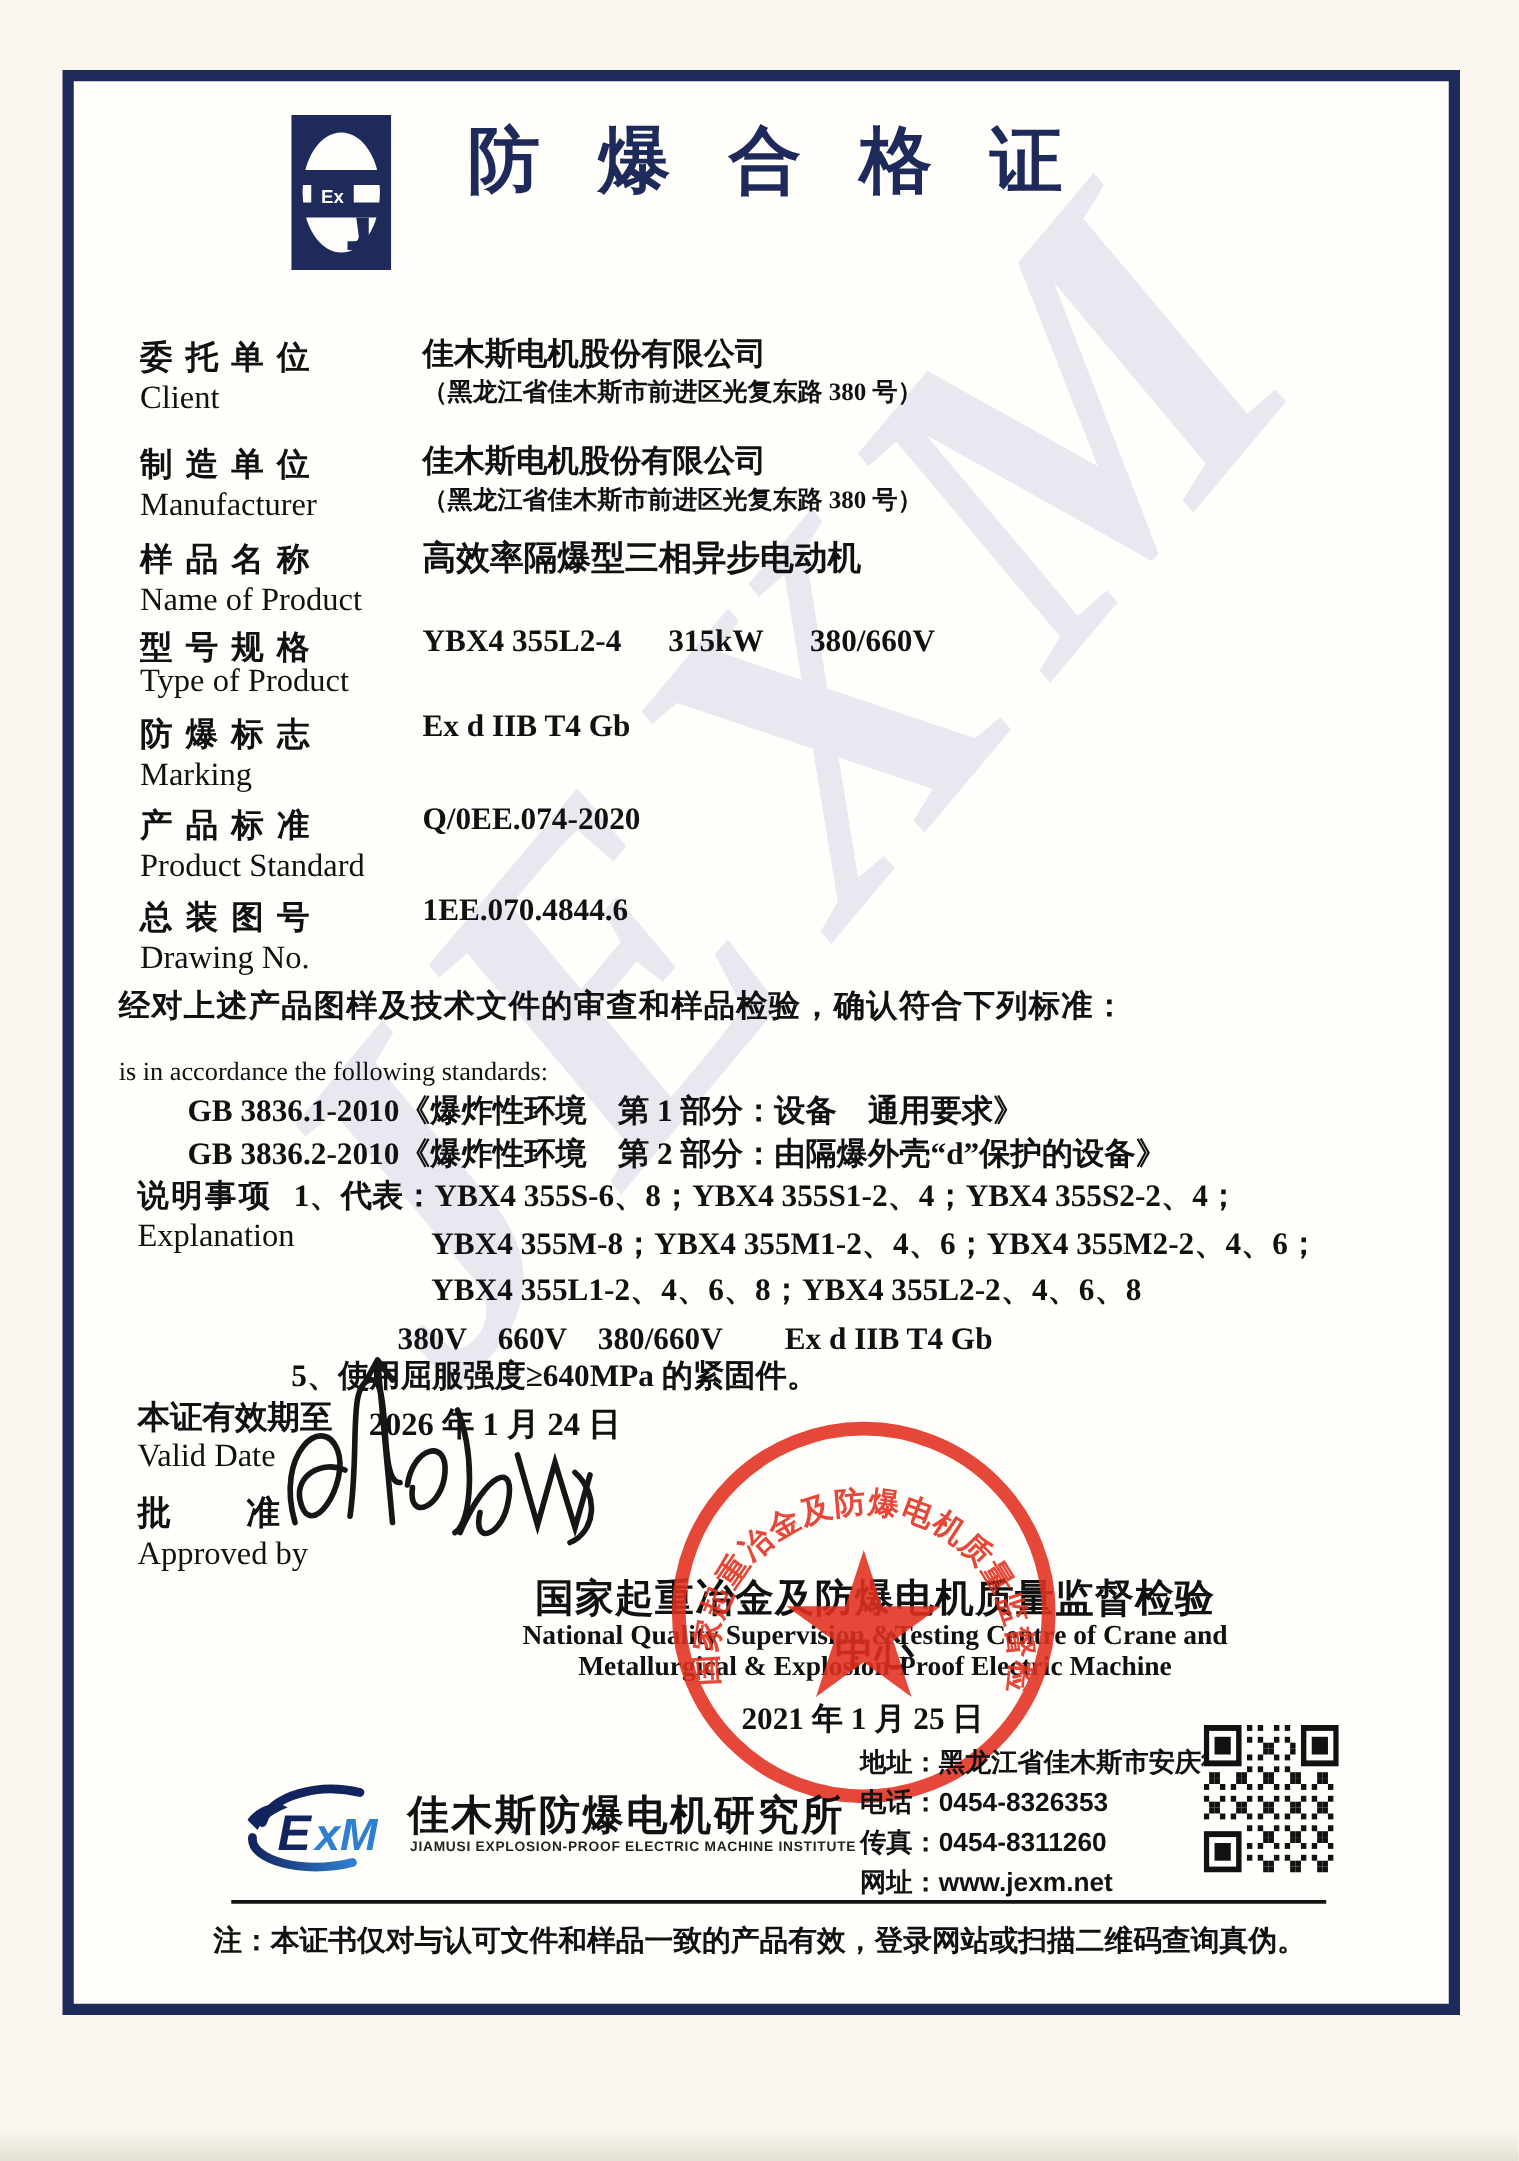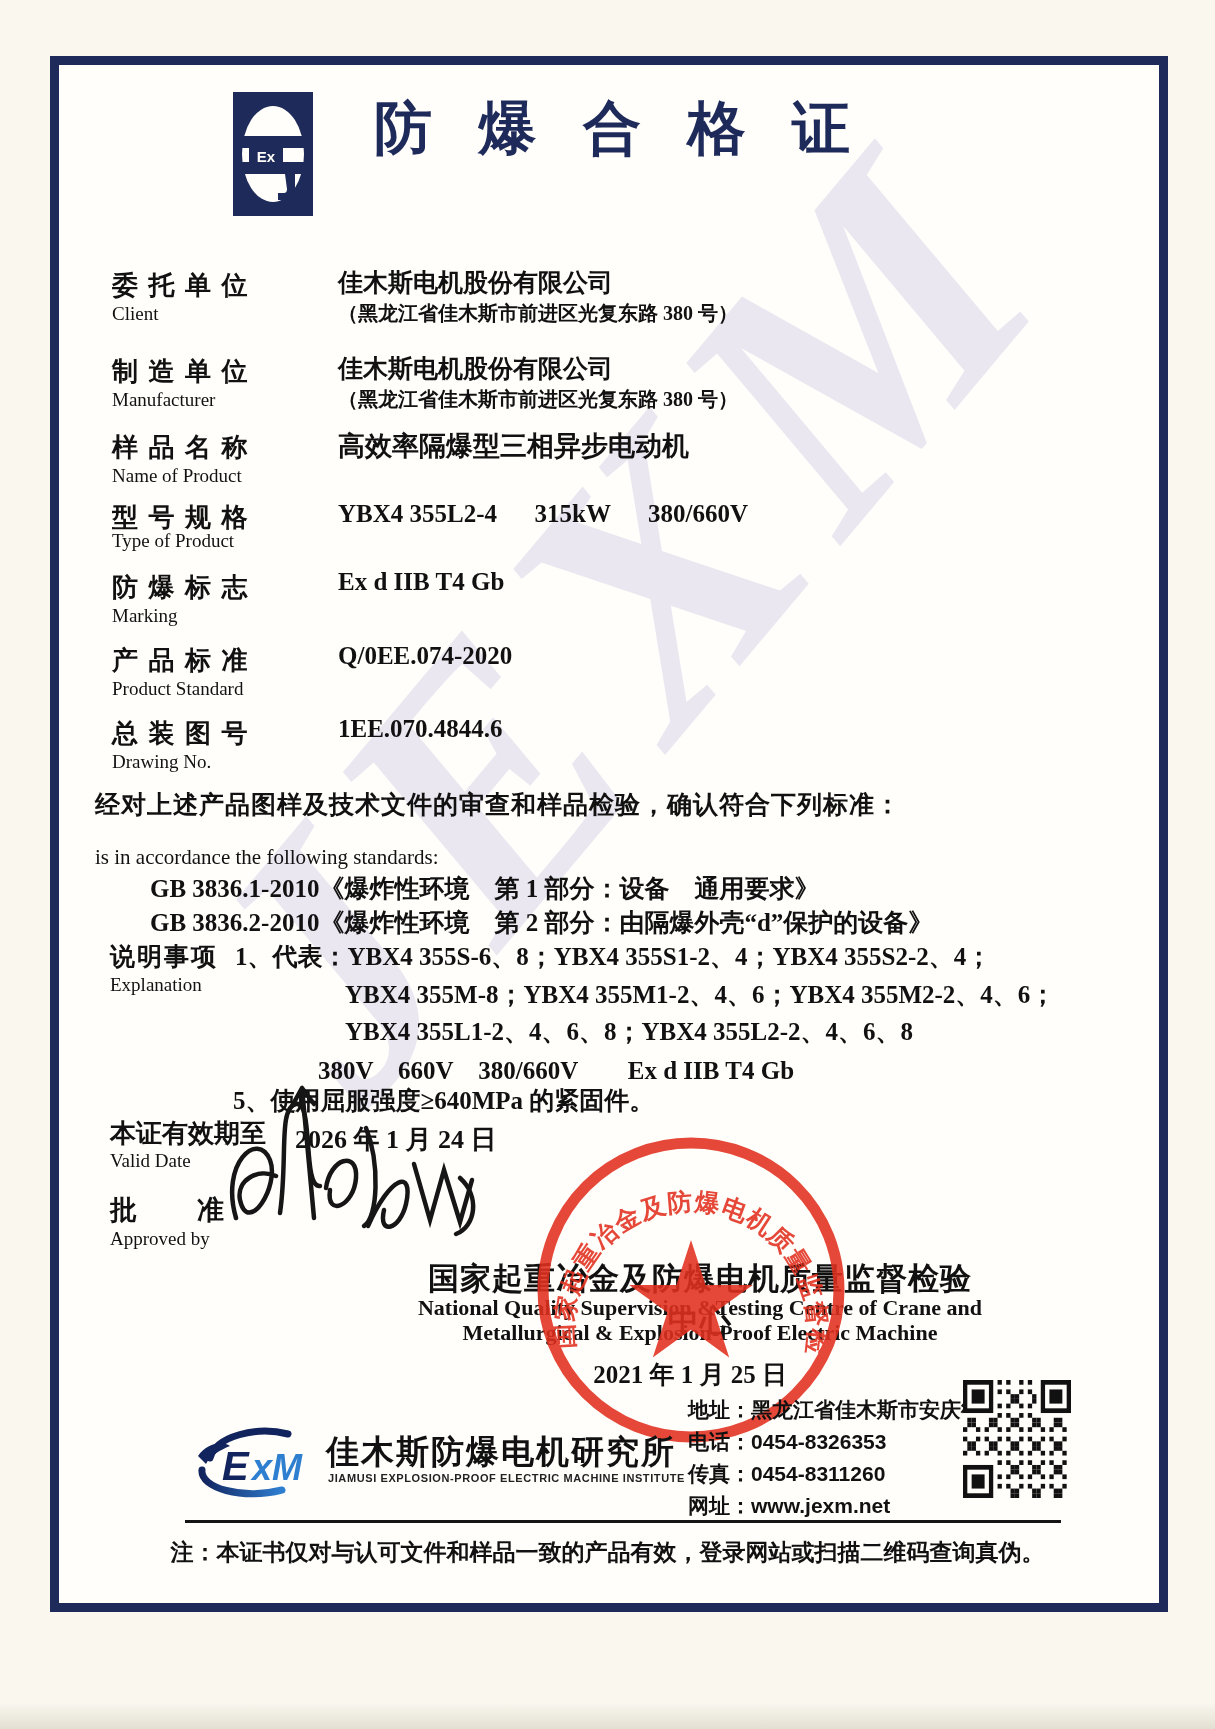--- a/index.html
+++ b/index.html
@@ -9,21 +9,21 @@
          border:9px solid #1e2a5a;background:#fffefa;}
   .abs{position:absolute;z-index:2;}
   .watermark{position:absolute;z-index:1;left:40px;top:330px;width:1300px;
              transform:rotate(-50deg);transform-origin:50% 50%;
              font-weight:bold;font-style:italic;font-size:360px;letter-spacing:28px;
              color:rgba(184,178,222,0.30);white-space:nowrap;pointer-events:none;}
   .title-cn{font-weight:bold;font-size:58px;letter-spacing:16px;color:#1e2a5a;text-align:center;}
   .title-en{font-weight:bold;font-size:27px;letter-spacing:1px;word-spacing:7px;color:#1e2a5a;text-align:center;}
   .cert-no{font-weight:bold;font-size:26px;color:#15194a;text-align:center;white-space:pre;}
   .cn-label{font-weight:bold;font-size:26px;letter-spacing:2px;white-space:pre;}
-  .en-label{font-size:19px;}
+  .en-label{font-size:26px;}
   .val{font-weight:bold;font-size:25px;white-space:pre;}
   .val2{font-weight:bold;font-size:20px;white-space:pre;}
   .stmt-cn{font-weight:bold;font-size:25px;letter-spacing:1px;}
   .stmt-en{font-size:21px;}
   .std{font-weight:bold;font-size:25px;}
   .exp{font-weight:bold;font-size:25px;white-space:pre;}
   .auth-cn{font-weight:bold;font-size:31px;text-align:center;letter-spacing:1px;}
   .auth-en{font-weight:bold;font-size:22px;text-align:center;}
   .auth-date{font-weight:bold;font-size:25px;text-align:center;}
   .inst-cn{font-family:"Liberation Sans","DejaVu Sans",sans-serif;font-weight:bold;font-size:33px;letter-spacing:2px;}

